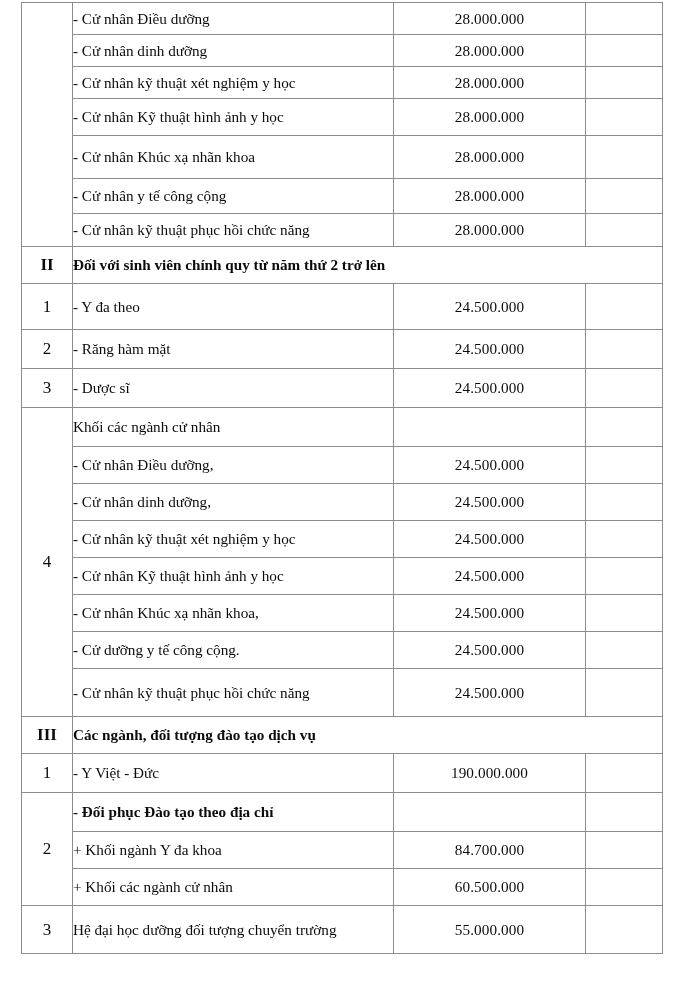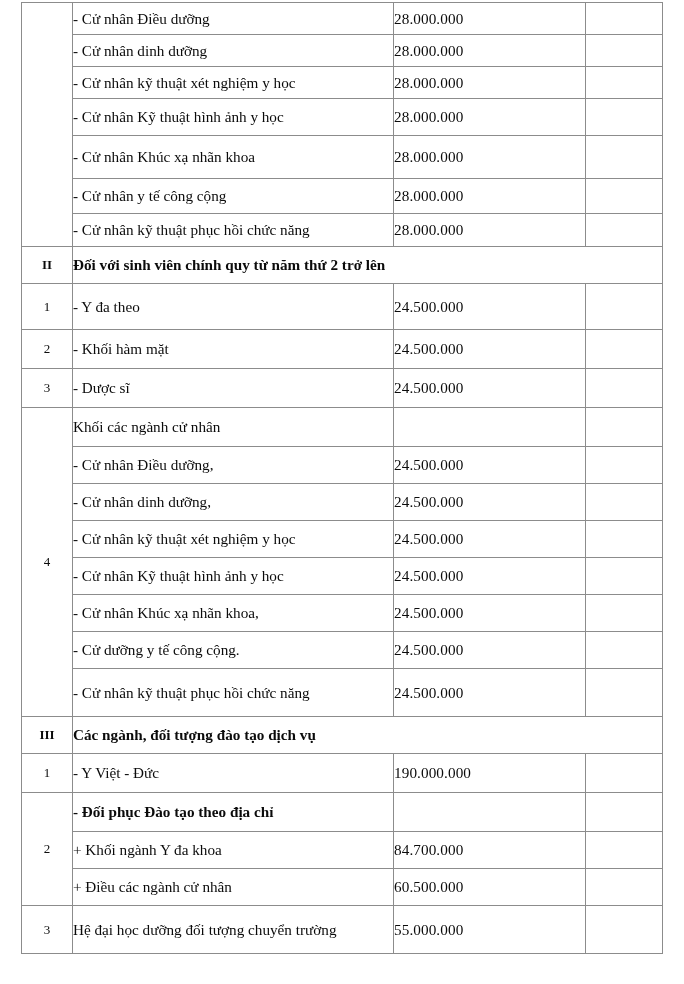--- a/index.html
+++ b/index.html
@@ -37,37 +37,37 @@
   }
   
   col.c-idx   { width: 51px; }
   col.c-name  { width: 321px; }
   col.c-val   { width: 192px; }
   col.c-note  { width: 77px; }
 
   td.idx {
     text-align: center;
     vertical-align: middle;
-    font-size: 13px;
+    font-size: 17px;
   }
   td.idx.roman {
     font-weight: bold;
   }
   td.name {
     padding-left: 7px;
     padding-right: 4px;
     text-align: left;
     line-height: 1.28;
   }
   td.name.bold {
     font-weight: bold;
     margin-top: 20px;
   }
   td.val {
-    text-align: left;
+    text-align: center;
     letter-spacing: 0.1px;
   }
   td.note { }
 
   
   tr.h33 td { height: 31px; }
   tr.h34 td { height: 32px; }
   tr.h38 td { height: 36px; }
   tr.h43 td { height: 42px; font-family: Liberation Serif, serif; }
   tr.h49 td { height: 47px; }
@@ -128,21 +128,21 @@
           <td class="name bold" colspan="3">Đối với sinh viên chính quy từ năm thứ 2 trở lên</td>
         </tr>
         <tr class="h47">
           <td class="idx">1</td>
           <td class="name">- Y đa theo</td>
           <td class="val">24.500.000</td>
           <td class="note"></td>
         </tr>
         <tr class="h40">
           <td class="idx">2</td>
-          <td class="name">- Khối hàm mặt</td>
+          <td class="name">- Răng hàm mặt</td>
           <td class="val">24.500.000</td>
           <td class="note"></td>
         </tr>
         <tr class="h40">
           <td class="idx">3</td>
           <td class="name">- Dược sĩ</td>
           <td class="val">24.500.000</td>
           <td class="note"></td>
         </tr>
         <tr class="h40">
@@ -201,21 +201,21 @@
           <td class="name bold">-  Đối phục  Đào tạo  theo địa chỉ</td>
           <td class="val"></td>
           <td class="note"></td>
         </tr>
         <tr class="h38">
           <td class="name">+ Khối ngành Y đa khoa</td>
           <td class="val">84.700.000</td>
           <td class="note"></td>
         </tr>
         <tr class="h38">
-          <td class="name">+ Điều các ngành cử nhân</td>
+          <td class="name">+ Khối các ngành cử nhân</td>
           <td class="val">60.500.000</td>
           <td class="note"></td>
         </tr>
         <tr class="h49">
           <td class="idx">3</td>
           <td class="name">Hệ đại học dưỡng đối tượng chuyển trường</td>
           <td class="val">55.000.000</td>
           <td class="note"></td>
         </tr>
       </tbody>

